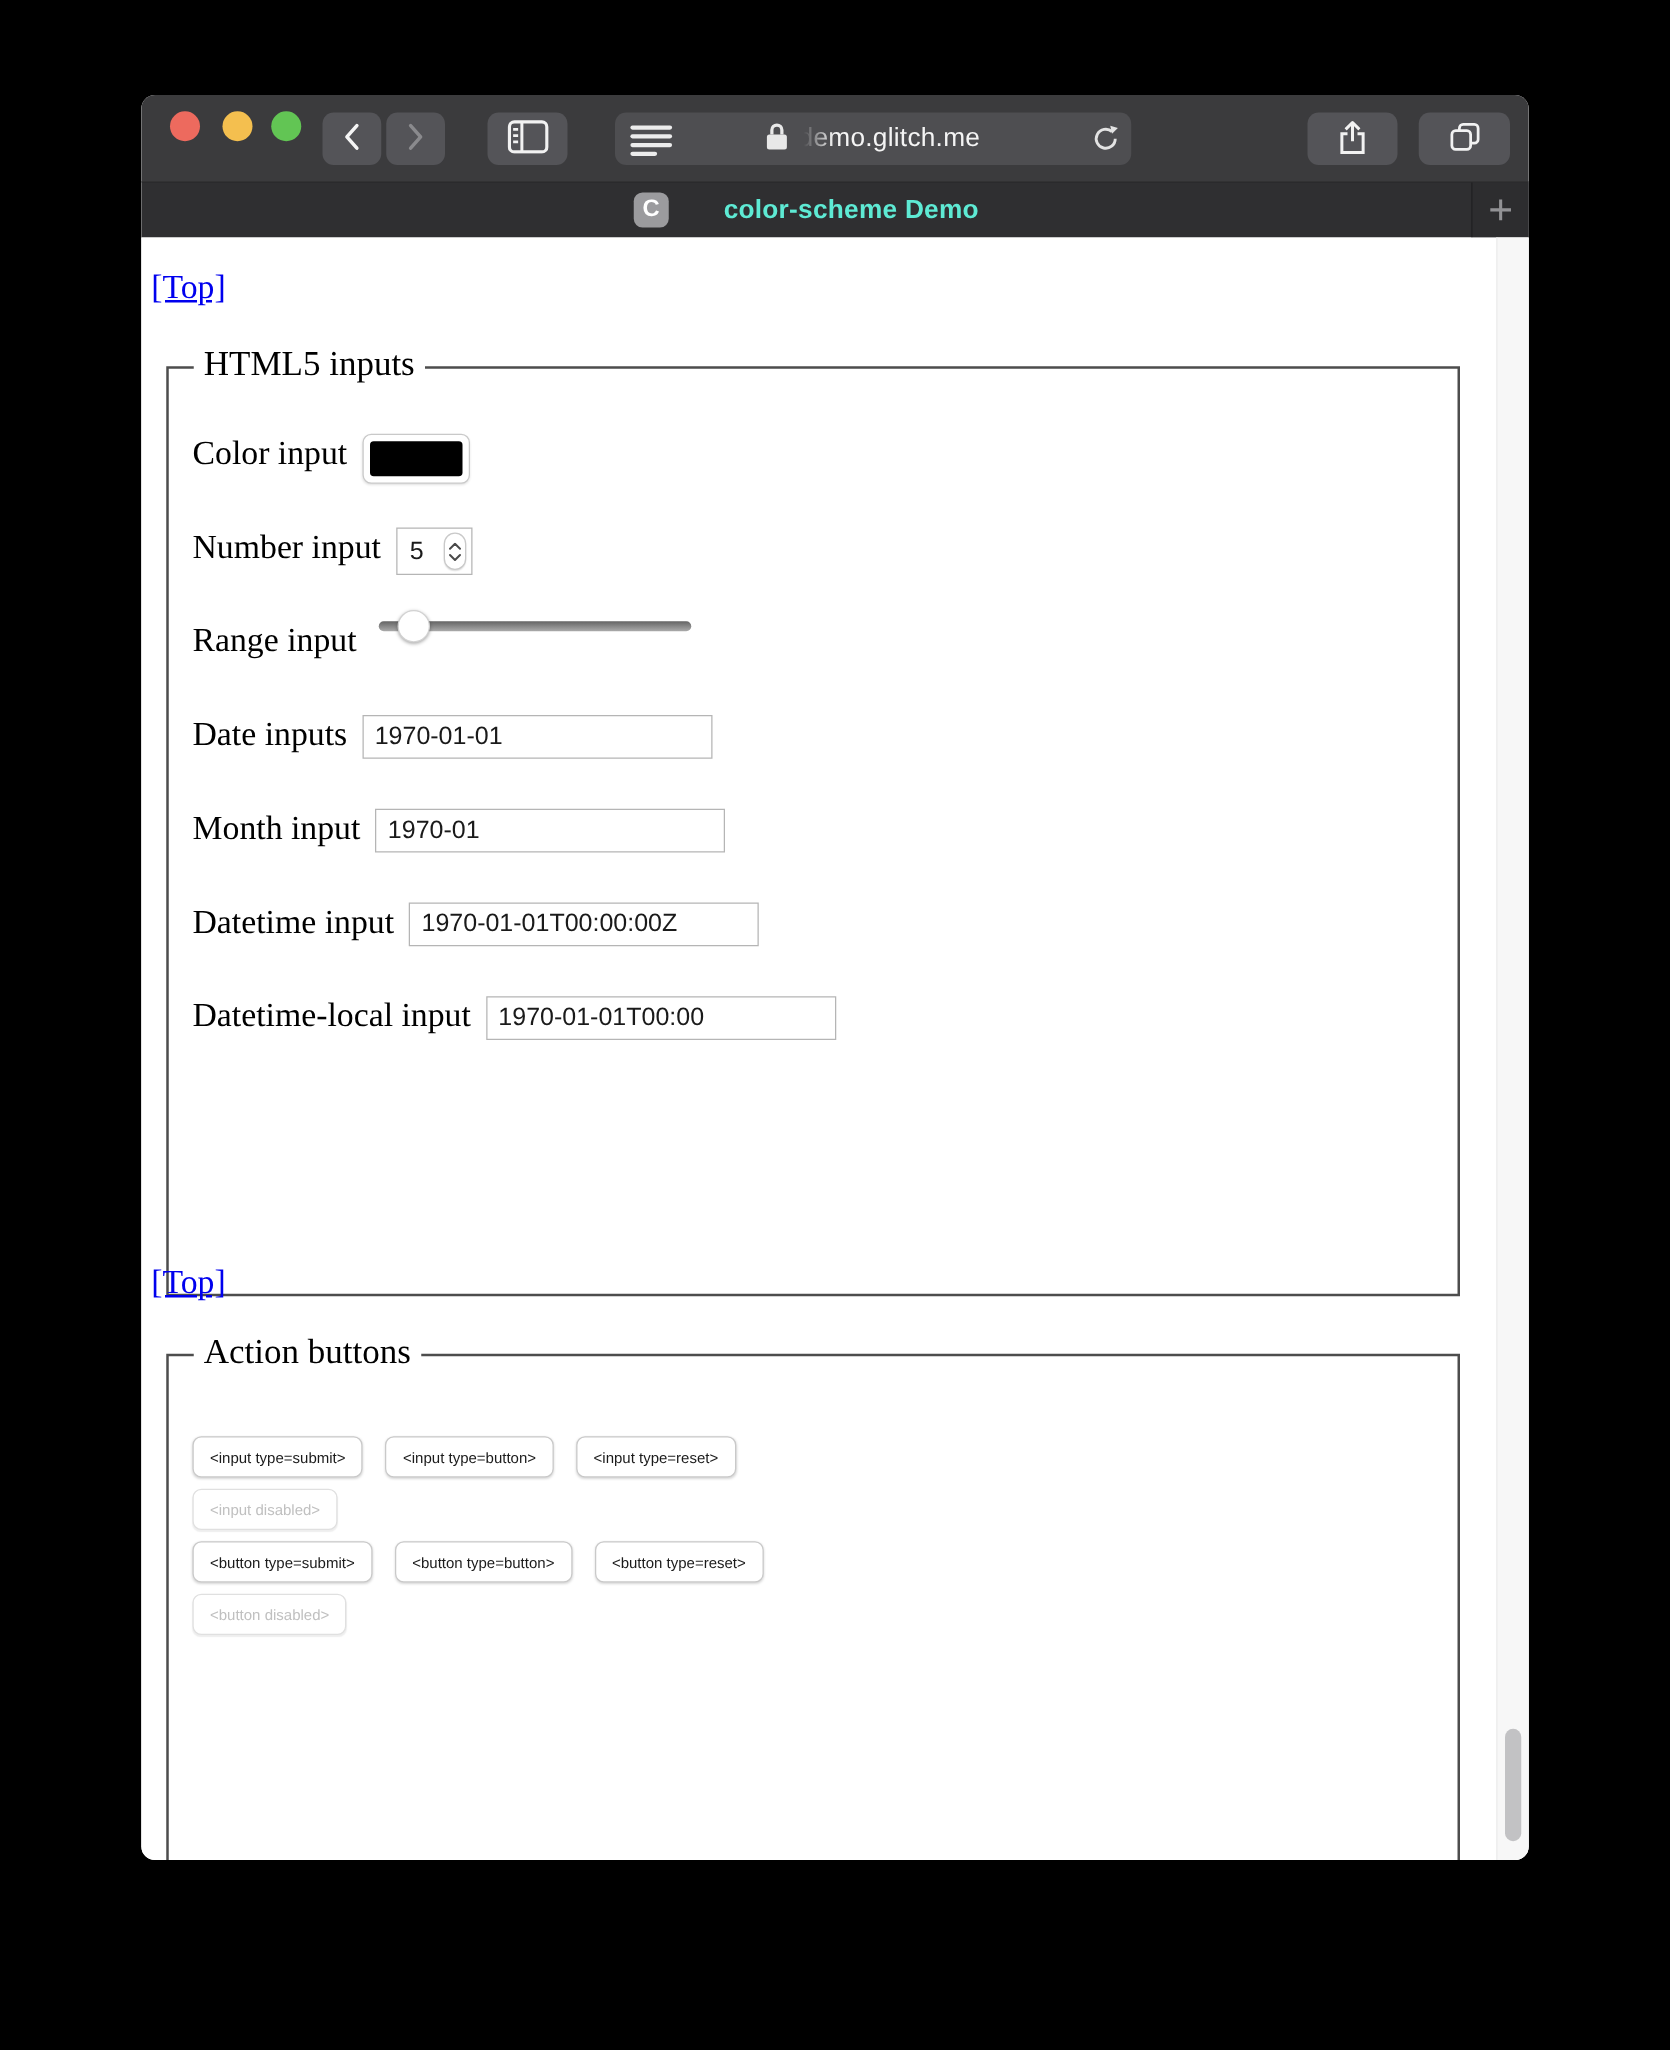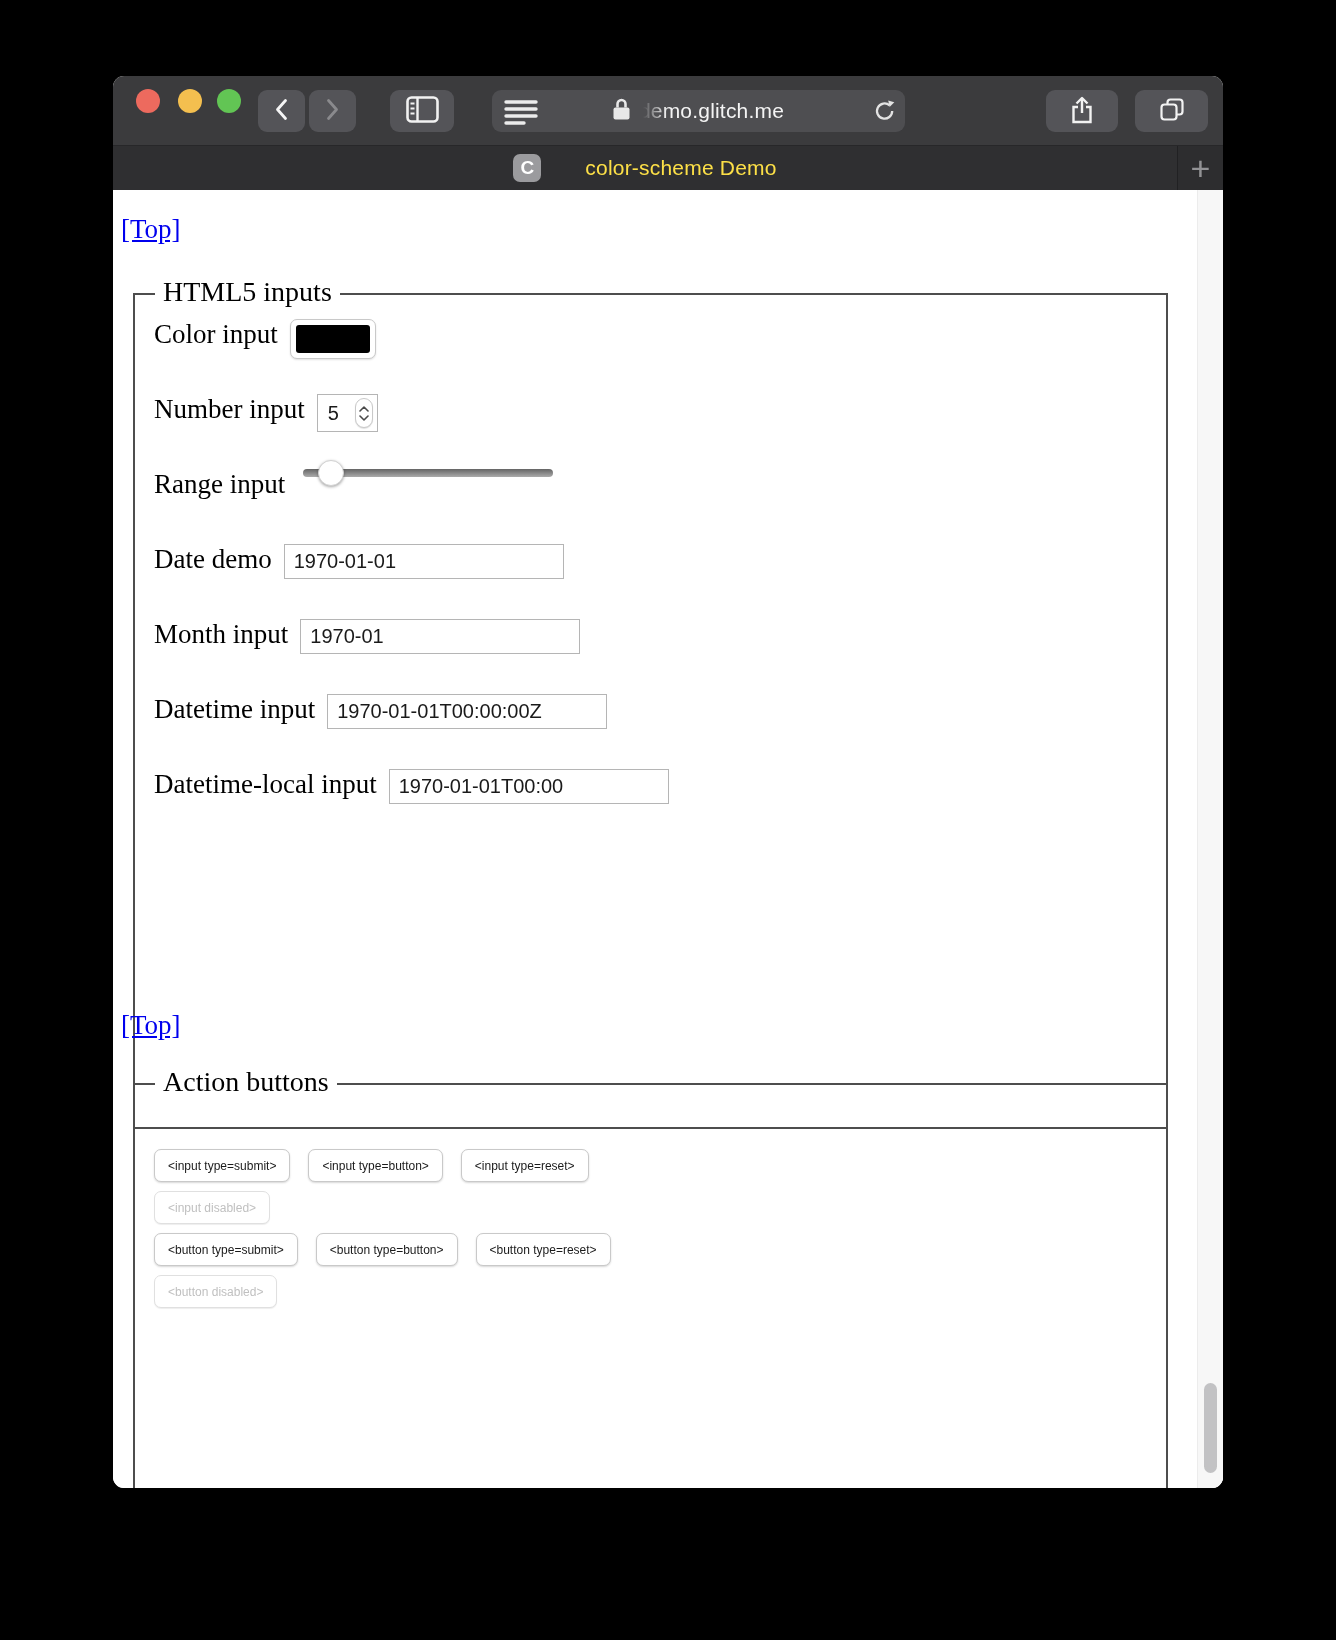--- a/index.html
+++ b/index.html
@@ -33,33 +33,33 @@
   .url-fade{position:absolute;left:-4px;top:-4px;bottom:-4px;width:32px;
     background:linear-gradient(to right,#4e4e51 25%,rgba(78,78,81,0));}
 
   
   .tabbar{position:absolute;top:69px;left:0;right:0;height:45px;background:#2f2f31;
     border-top:1px solid #272729;box-sizing:border-box;}
   .tab-center{position:absolute;left:0;right:46px;top:0;bottom:0;display:flex;
     align-items:center;justify-content:center;gap:11px;}
   .favicon{width:28px;height:28px;border-radius:7px;background:#9b9b9e;color:#fff;
     font-size:19px;font-weight:bold;display:flex;align-items:center;justify-content:center;}
-  .tab-title{font-size:21px;color:#fde047;font-weight:400;letter-spacing:.2px;margin-left:33px;}
+  .tab-title{font-size:21px;color:#5eead4;font-weight:700;letter-spacing:.2px;margin-left:33px;}
   .newtab{position:absolute;right:0;top:0;bottom:0;width:46px;border-left:1px solid #212123;
     display:flex;align-items:center;justify-content:center;background:#2d2d2f;border-top:none;
     border-right:none;border-bottom:none;color:#929295;font-size:34px;font-weight:200;line-height:1;}
 
   
   .content{position:absolute;top:114px;left:0;right:0;bottom:0;background:#fff;
     font-family:"Liberation Serif","DejaVu Serif",serif;}
   .top-link{position:absolute;left:8px;font-size:27px;color:#0000ee;text-decoration:underline;}
   .tl1{top:24px;} .tl2{top:820px;}
 
   .fieldset{position:absolute;left:20px;width:1035px;border:2px solid #4d4d4d;box-sizing:border-box;}
-  .fs1{top:103px;height:836px;padding:24px 0 0 19px;}
+  .fs1{top:103px;height:744px;padding:52px 0 0 19px;}
   .fs2{top:893px;height:464px;padding:64px 0 0 19px;}
   .legend{position:absolute;top:-19px;left:20px;background:#fff;padding:0 8px;
     font-size:28px;color:#000;white-space:nowrap;}
 
   .row{display:flex;align-items:flex-start;height:40px;margin-bottom:35px;}
   .row label{font-size:27px;color:#000;}
 
   .color-well{margin-left:12px;width:86px;height:40px;border:1px solid #c9c9c9;border-radius:7px;
     background:#fff;padding:5px;box-sizing:border-box;box-shadow:0 1px 2px rgba(0,0,0,.12);}
   .color-swatch{width:100%;height:100%;border-radius:3px;}
@@ -222,21 +222,21 @@
       </div>
 
       <div class="row">
         <label>Range input</label>
         <div class="range-track">
           <div class="range-thumb" style="left: 11%;"></div>
         </div>
       </div>
 
       <div class="row">
-        <label>Date demo</label>
+        <label>Date inputs</label>
         <input class="text-input" type="text" value="1970-01-01" style="">
       </div>
 
       <div class="row">
         <label>Month input</label>
         <input class="text-input" type="text" value="1970-01" style="">
       </div>
 
 
       <div class="row">

